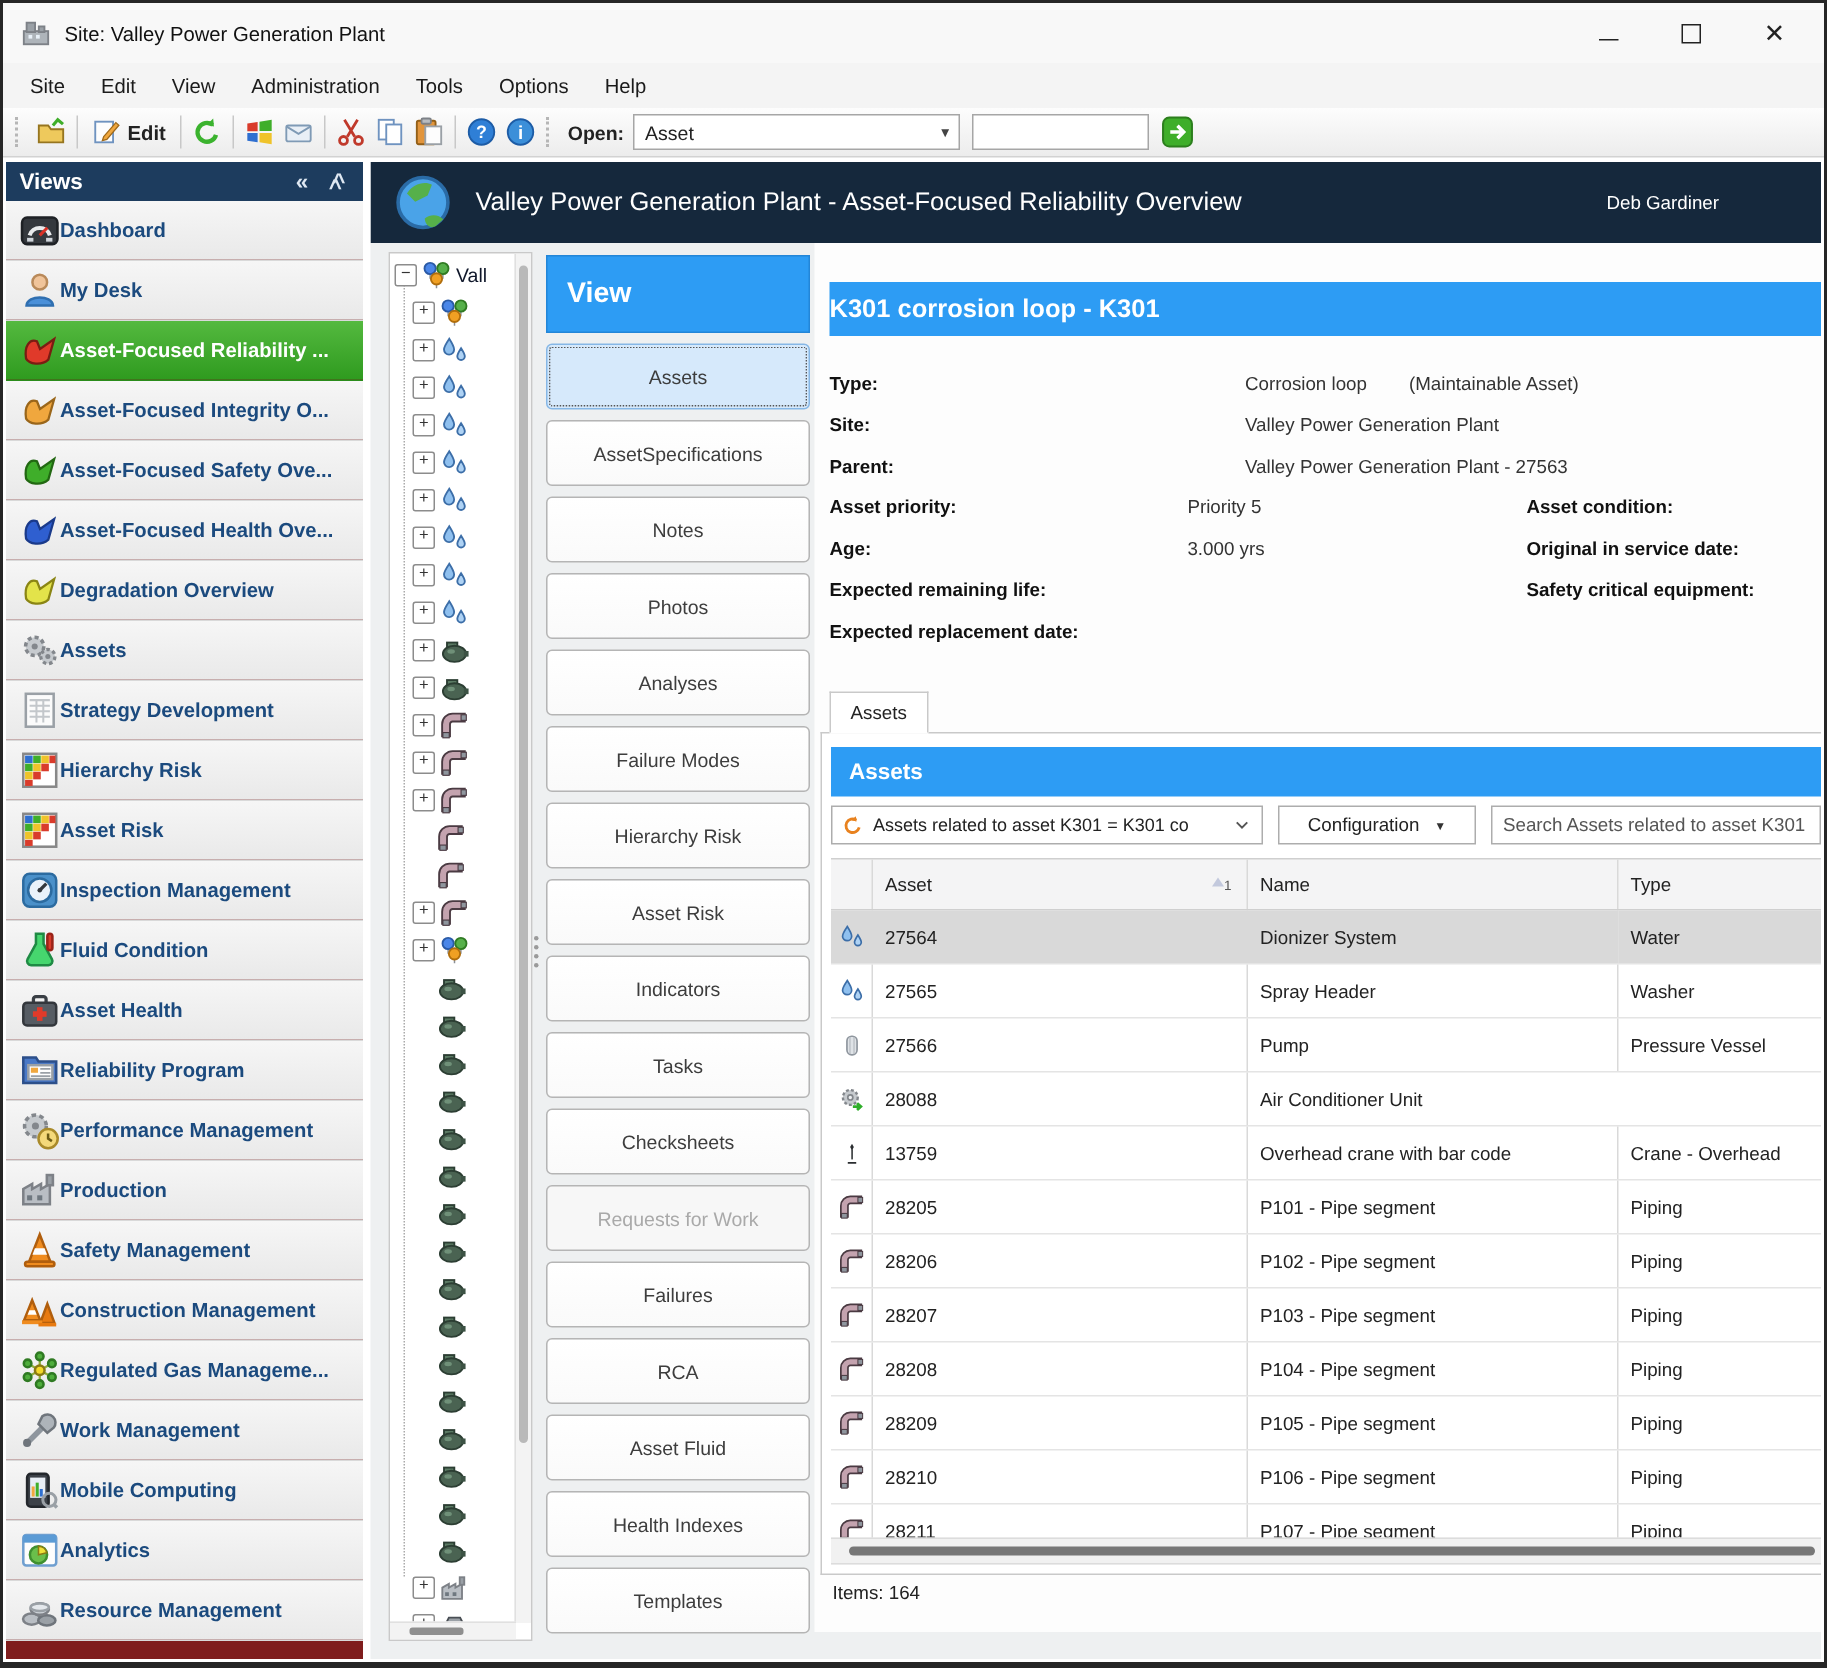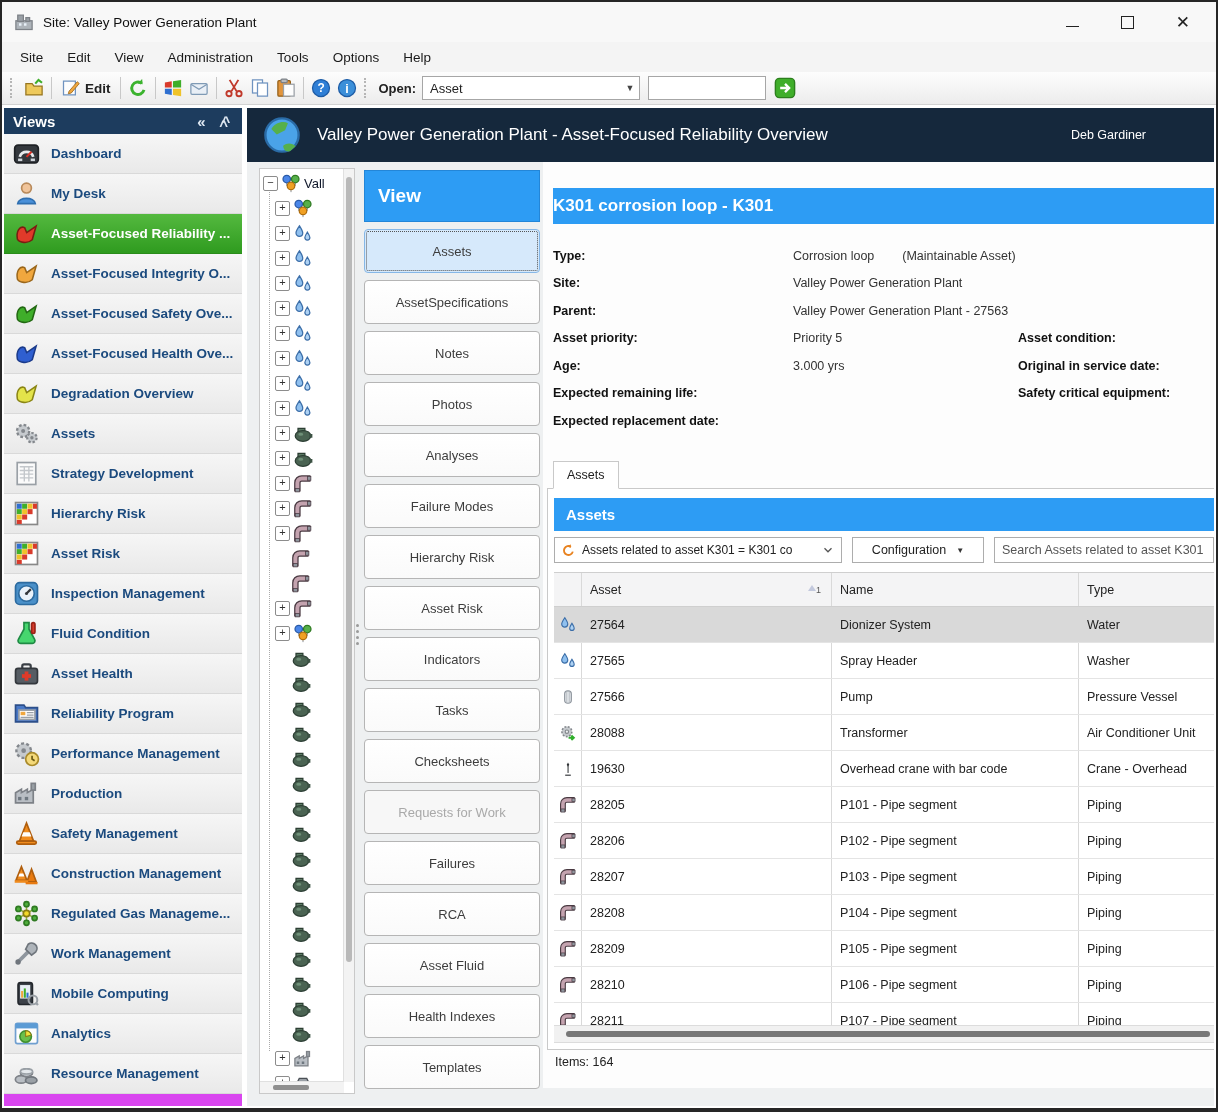--- a/index.html
+++ b/index.html
@@ -24,25 +24,25 @@
   .tbsep{width:1px;height:22px;background:#c8c8c8;margin:0 4px;}
   .tb-edit{display:flex;align-items:center;gap:4px;padding:0 5px;font-size:13.5px;font-weight:bold;color:#222;}
   .open-label{font-size:13px;font-weight:bold;color:#222;margin:0 6px 0 4px;}
   .combo{width:218px;height:24px;border:1px solid #a6a6a6;background:#fff;display:flex;align-items:center;padding-left:7px;box-sizing:border-box;font-size:13px;color:#222;}
   .combo .chev{margin-left:auto;width:18px;display:flex;justify-content:center;color:#444;font-size:9px;}
   .cmd-input{width:118px;height:24px;border:1px solid #a6a6a6;background:#fff;margin-left:8px;box-sizing:border-box;font-size:13px;padding:0 5px;font-family:"Liberation Sans",sans-serif;}
   .go-btn{width:22px;height:22px;margin-left:8px;}
   
   .main{position:absolute;top:106px;left:2px;right:2px;bottom:2px;display:flex;gap:5px;background:#fff;}
   
-  .sidebar{width:238px;flex:0 0 238px;background:#d946ef;display:flex;flex-direction:column;}
+  .sidebar{width:238px;flex:0 0 238px;background:#7f1d1d;display:flex;flex-direction:column;}
   .side-header{height:26px;background:#1d3c5e;color:#fff;display:flex;align-items:center;padding:0 9px;font-size:15px;font-weight:bold;}
   .side-header .sh-ctl{margin-left:auto;display:flex;gap:16px;font-weight:bold;color:#dfe8f2;}
   .side-items{flex:1;overflow:hidden;}
-  .side-item{height:40px;display:flex;align-items:center;gap:11px;padding-left:9px;background:linear-gradient(#f6f6f6,#e9e9e9);border-bottom:1px solid #d9d9d9;box-sizing:border-box;}
+  .side-item{height:40px;display:flex;align-items:center;padding-left:9px;background:linear-gradient(#f6f6f6,#e9e9e9);border-bottom:1px solid #d9d9d9;box-sizing:border-box;}
   .side-item .ic{width:27px;height:27px;}
   .side-label{font-size:13.5px;font-weight:bold;color:#1b4a7e;white-space:nowrap;}
   .side-item.sel{background:linear-gradient(#54b93f,#2f9b1f);border-bottom-color:#2a8c1b;}
   .side-item.sel .side-label{color:#fff;}
   
   .content{flex:1;position:relative;background:#eef0f1;overflow:hidden;}
   .banner{height:54px;background:#15283c;display:flex;align-items:center;padding:0 16px;color:#fff;}
   .banner .ic{width:38px;height:38px;}
   .banner-title{margin-left:16px;font-size:17px;}
   .banner-user{margin-left:auto;padding-right:52px;font-size:12.5px;}
@@ -65,21 +65,21 @@
   
   .view-panel{position:absolute;left:117px;top:8px;width:176px;}
   .view-header{height:52px;background:#2d9cf4;border:1px solid #2386d8;box-sizing:border-box;color:#fff;font-size:19px;font-weight:bold;display:flex;align-items:center;padding-left:13px;}
   .vbtn{height:44px;margin-top:7px;background:linear-gradient(#ffffff,#fafafa);border:1px solid #b5b5b5;border-radius:4px;display:flex;align-items:center;justify-content:center;font-size:13px;color:#3d3d3d;box-sizing:border-box;}
   .vbtn.selected{background:#d6e9fb;border-color:#86b7e6;outline:1px dotted #555;outline-offset:-3px;}
   .vbtn.disabled{color:#a9a9a9;background:#f7f7f7;}
   
   .detail-panel{position:absolute;left:296px;top:0;right:0;bottom:18px;background:#fdfdfd;}
   .detail-header{position:absolute;top:26px;left:10px;right:0;height:36px;background:#2d9cf4;color:#fff;font-size:17px;font-weight:bold;display:flex;align-items:center;box-sizing:border-box;}
   .fields{position:absolute;top:80px;left:10px;right:4px;}
-  .frow{height:27.5px;display:flex;align-items:center;font-size:12.5px;}
+  .frow{height:27.5px;display:flex;align-items:center;font-size:12.5px;gap:37px;}
   .flabel{width:240px;font-weight:bold;color:#111;}
   .fvalue{width:225px;color:#333;white-space:nowrap;}
   .fextra{color:#333;margin-right:30px;}
   .flabel2{width:185px;font-weight:bold;color:#111;}
   .fvalue2{color:#333;}
   .assets-tab{position:absolute;top:299px;left:10px;height:28px;padding:0 13px;background:#fff;border:1px solid #c9c9c9;border-bottom:1px solid #fff;display:flex;align-items:center;font-size:12.5px;color:#222;z-index:2;box-sizing:border-box;}
   .tab-panel{position:absolute;top:326px;left:4px;right:0;height:562px;background:#fff;border:1px solid #c9c9c9;border-right:none;box-sizing:border-box;}
   .grid-header{position:absolute;top:9px;left:6px;right:0;height:33px;background:#2d9cf4;color:#fff;font-size:15px;font-weight:bold;display:flex;align-items:center;padding-left:12px;box-sizing:border-box;}
   .grid-toolbar{position:absolute;top:48px;left:6px;right:0;height:26px;display:flex;gap:10px;}
   .filter-combo{width:288px;height:26px;border:1px solid #adadad;background:#fff;display:flex;align-items:center;gap:6px;padding:0 6px;box-sizing:border-box;overflow:hidden;}
@@ -1122,34 +1122,33 @@
                     <div class="g-cell c0">
                       <span class="ic" style="width:18px;height:18px">
                         <svg viewBox="0 0 16 16" width="100%" height="100%">
                           <circle cx="7" cy="6.8" r="4.4" fill="#c6cace" stroke="#83878c" stroke-width="1.4" stroke-dasharray="1.7 1.3"></circle>
                           <circle cx="7" cy="6.8" r="1.5" fill="#eef0f2" stroke="#83878c"></circle>
                           <path d="M8.5 12.2h4.5M11 10.2l2.2 2-2.2 2" fill="none" stroke="#2fae2a" stroke-width="1.7"></path>
                         </svg>
                       </span>
                     </div>
                     <div class="g-cell c1">28088</div>
-                    <div class="g-cell c2">Transformer</div>
                     <div class="g-cell c3">Air Conditioner Unit</div>
                   </div>
                   <div class="g-row">
                     <div class="g-cell c0">
                       <span class="ic" style="width:18px;height:18px">
                         <svg viewBox="0 0 16 16" width="100%" height="100%">
                           <path d="M8 2.2l1.1 2L8 6.2 6.9 4.2z" fill="#2a2d30"></path>
                           <rect x="7.6" y="5.5" width="0.9" height="6" fill="#2a2d30"></rect>
                           <path d="M5.5 13.5h5" stroke="#2a2d30"></path>
                         </svg>
                       </span>
                     </div>
-                    <div class="g-cell c1">19630</div>
+                    <div class="g-cell c1">13759</div>
                     <div class="g-cell c2">Overhead crane with bar code</div>
                     <div class="g-cell c3">Crane - Overhead</div>
                   </div>
                   <div class="g-row">
                     <div class="g-cell c0">
                       <span class="ic" style="width:18px;height:18px">
                         <svg viewBox="0 0 16 16" width="100%" height="100%">
                           <path d="M3.5 14V7a3.5 3.5 0 0 1 3.5-3.5H14" fill="none" stroke="#4a3a42" stroke-width="5.2"></path>
                           <path d="M3.5 14V7a3.5 3.5 0 0 1 3.5-3.5H14" fill="none" stroke="#c4a3af" stroke-width="3.2"></path>
                           <rect x="1.8" y="11.5" width="3.4" height="2.8" fill="#8f969e" stroke="#4a3a42" stroke-width="0.6"></rect>

